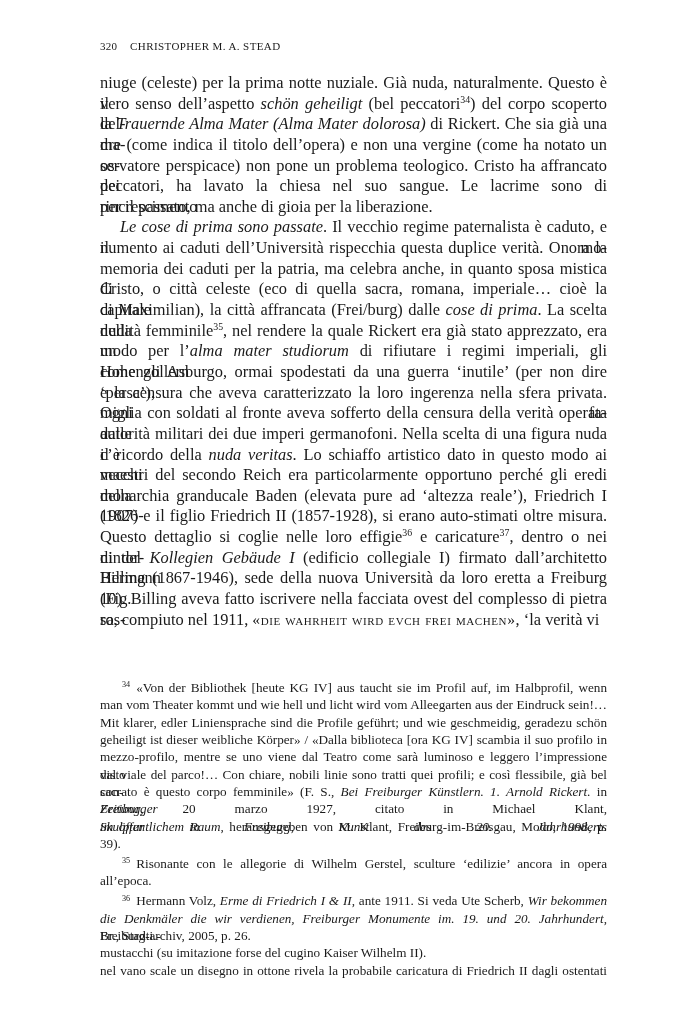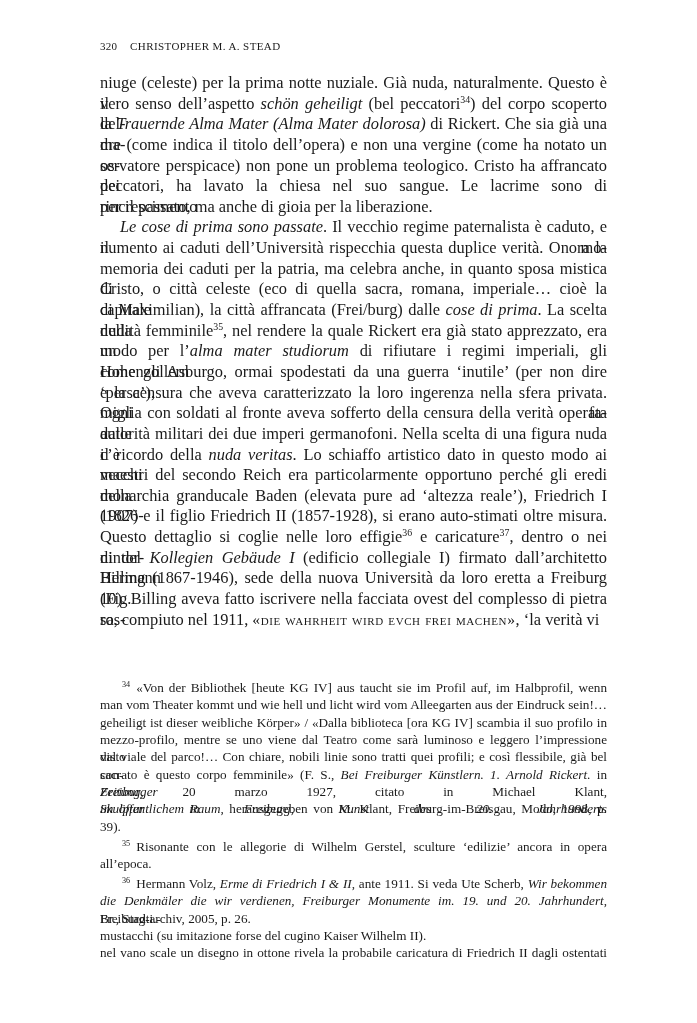--- a/index.html
+++ b/index.html
@@ -54,20 +54,21 @@
     <span class="ln"><span>1907) e il figlio Friedrich II (1857-1928), si erano auto-stimati oltre misura.</span></span>
     <span class="ln"><span>Questo dettaglio si coglie nelle loro effigie</span><sup>36</sup><span> e caricature</span><sup>37</sup><span>, dentro o nei dintor-</span></span>
     <span class="ln"><span>ni del </span><i>Kollegien Gebäude I</i><span> (edificio collegiale I) firmato dall’architetto Hermann</span></span>
     <span class="ln"><span>Billing (1867-1946), sede della nuova Università da loro eretta a Freiburg (Fig.</span></span>
     <span class="ln"><span>10). Billing aveva fatto iscrivere nella facciata ovest del complesso di pietra ros-</span></span>
     <span class="ln last"><span>sa, compiuto nel 1911, </span><span class="sc">«die wahrheit wird evch frei machen»</span><span>, ‘la verità vi</span></span>
   </div>
 <div class="fn" id="fn">
     <span class="ln ind"><sup>34</sup><span>«Von der Bibliothek [heute KG IV] aus taucht sie im Profil auf, im Halbprofil, wenn</span></span>
     <span class="ln"><span>man vom Theater kommt und wie hell und licht wird vom Alleegarten aus der Eindruck sein!…</span></span>
+    <span class="ln"><span>Mit klarer, edler Liniensprache sind die Profile geführt; und wie geschmeidig, geradezu schön</span></span>
     <span class="ln"><span>geheiligt ist dieser weibliche Körper» / «Dalla biblioteca [ora KG IV] scambia il suo profilo in</span></span>
     <span class="ln"><span>mezzo-profilo, mentre se uno viene dal Teatro come sarà luminoso e leggero l’impressione visto</span></span>
     <span class="ln"><span>dal viale del parco!… Con chiare, nobili linie sono tratti quei profili; e così flessibile, già bel con-</span></span>
     <span class="ln"><span>sacrato è questo corpo femminile» (F. S., </span><i>Bei Freiburger Künstlern. 1. Arnold Rickert</i><span>. in </span><i>Freiburger</i></span>
     <span class="ln"><i>Zeitung</i><span>, 20 marzo 1927, citato in Michael Klant, </span><i>Skulptur in Freiburg, Kunst des 20. Jahrhunderts</i></span>
     <span class="ln last"><i>im öffentlichem Raum</i><span>, herausgegeben von M. Klant, Freiburg-im-Breisgau, Modo, 1998, p. 39).</span></span>
     <span class="ln ind last"><sup>35</sup><span>Risonante con le allegorie di Wilhelm Gerstel, sculture ‘edilizie’ ancora in opera all’epoca.</span></span>
     <span class="ln ind"><sup>36</sup><span>Hermann Volz, </span><i>Erme di Friedrich I &amp; II</i><span>, ante 1911. Si veda Ute Scherb, </span><i>Wir bekommen</i></span>
     <span class="ln"><i>die Denkmäler die wir verdienen, Freiburger Monumente im. 19. und 20. Jahrhundert</i><span>, Freiburg-i.-</span></span>
     <span class="ln last"><span>Br., Stadtarchiv, 2005, p. 26.</span></span>

